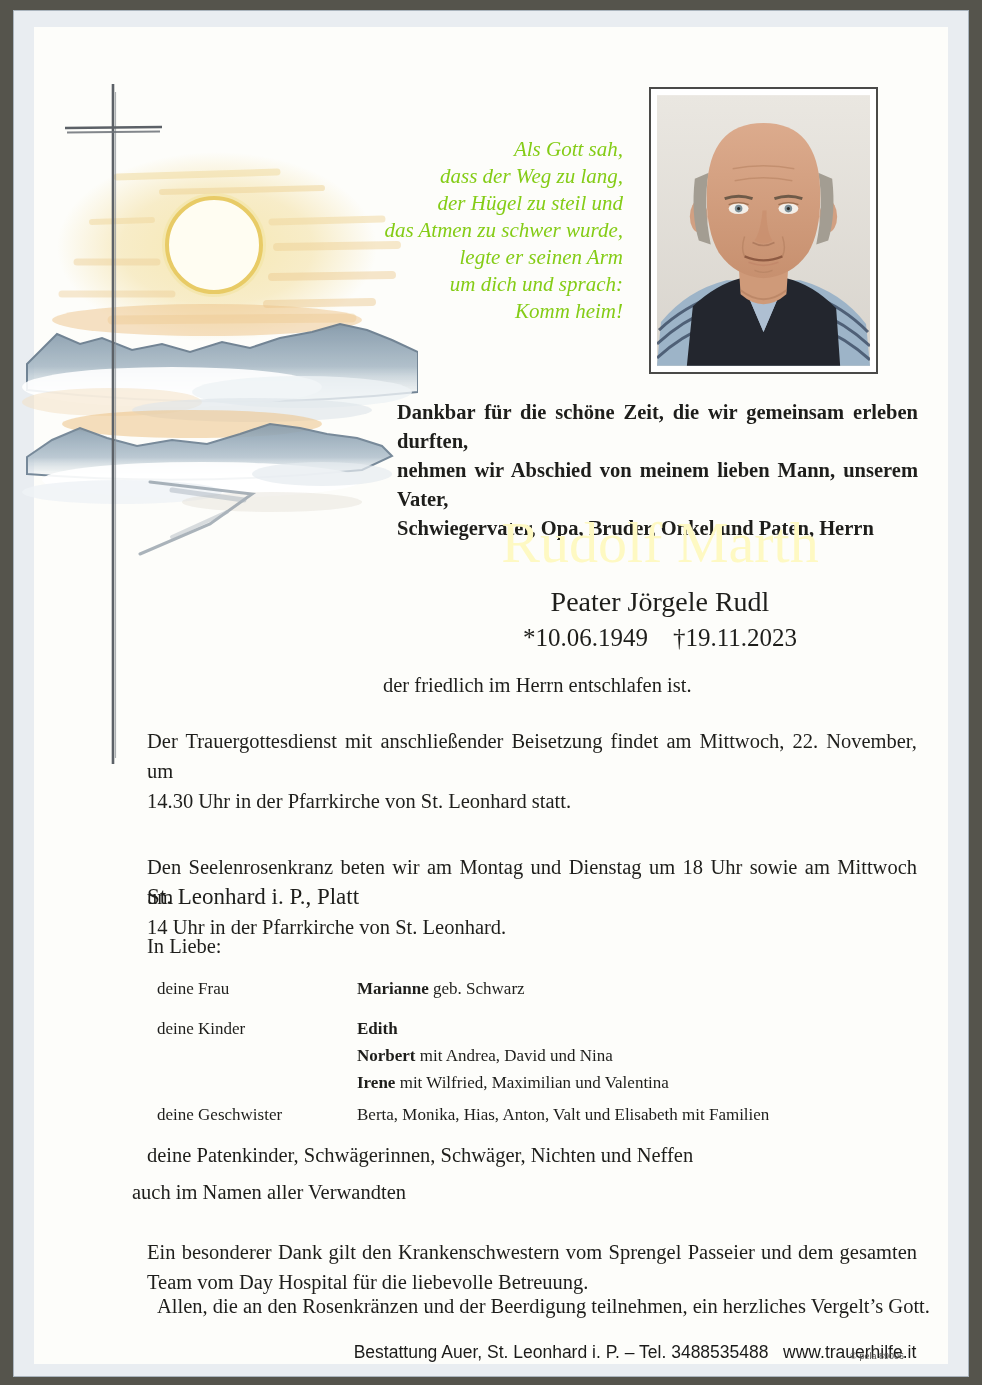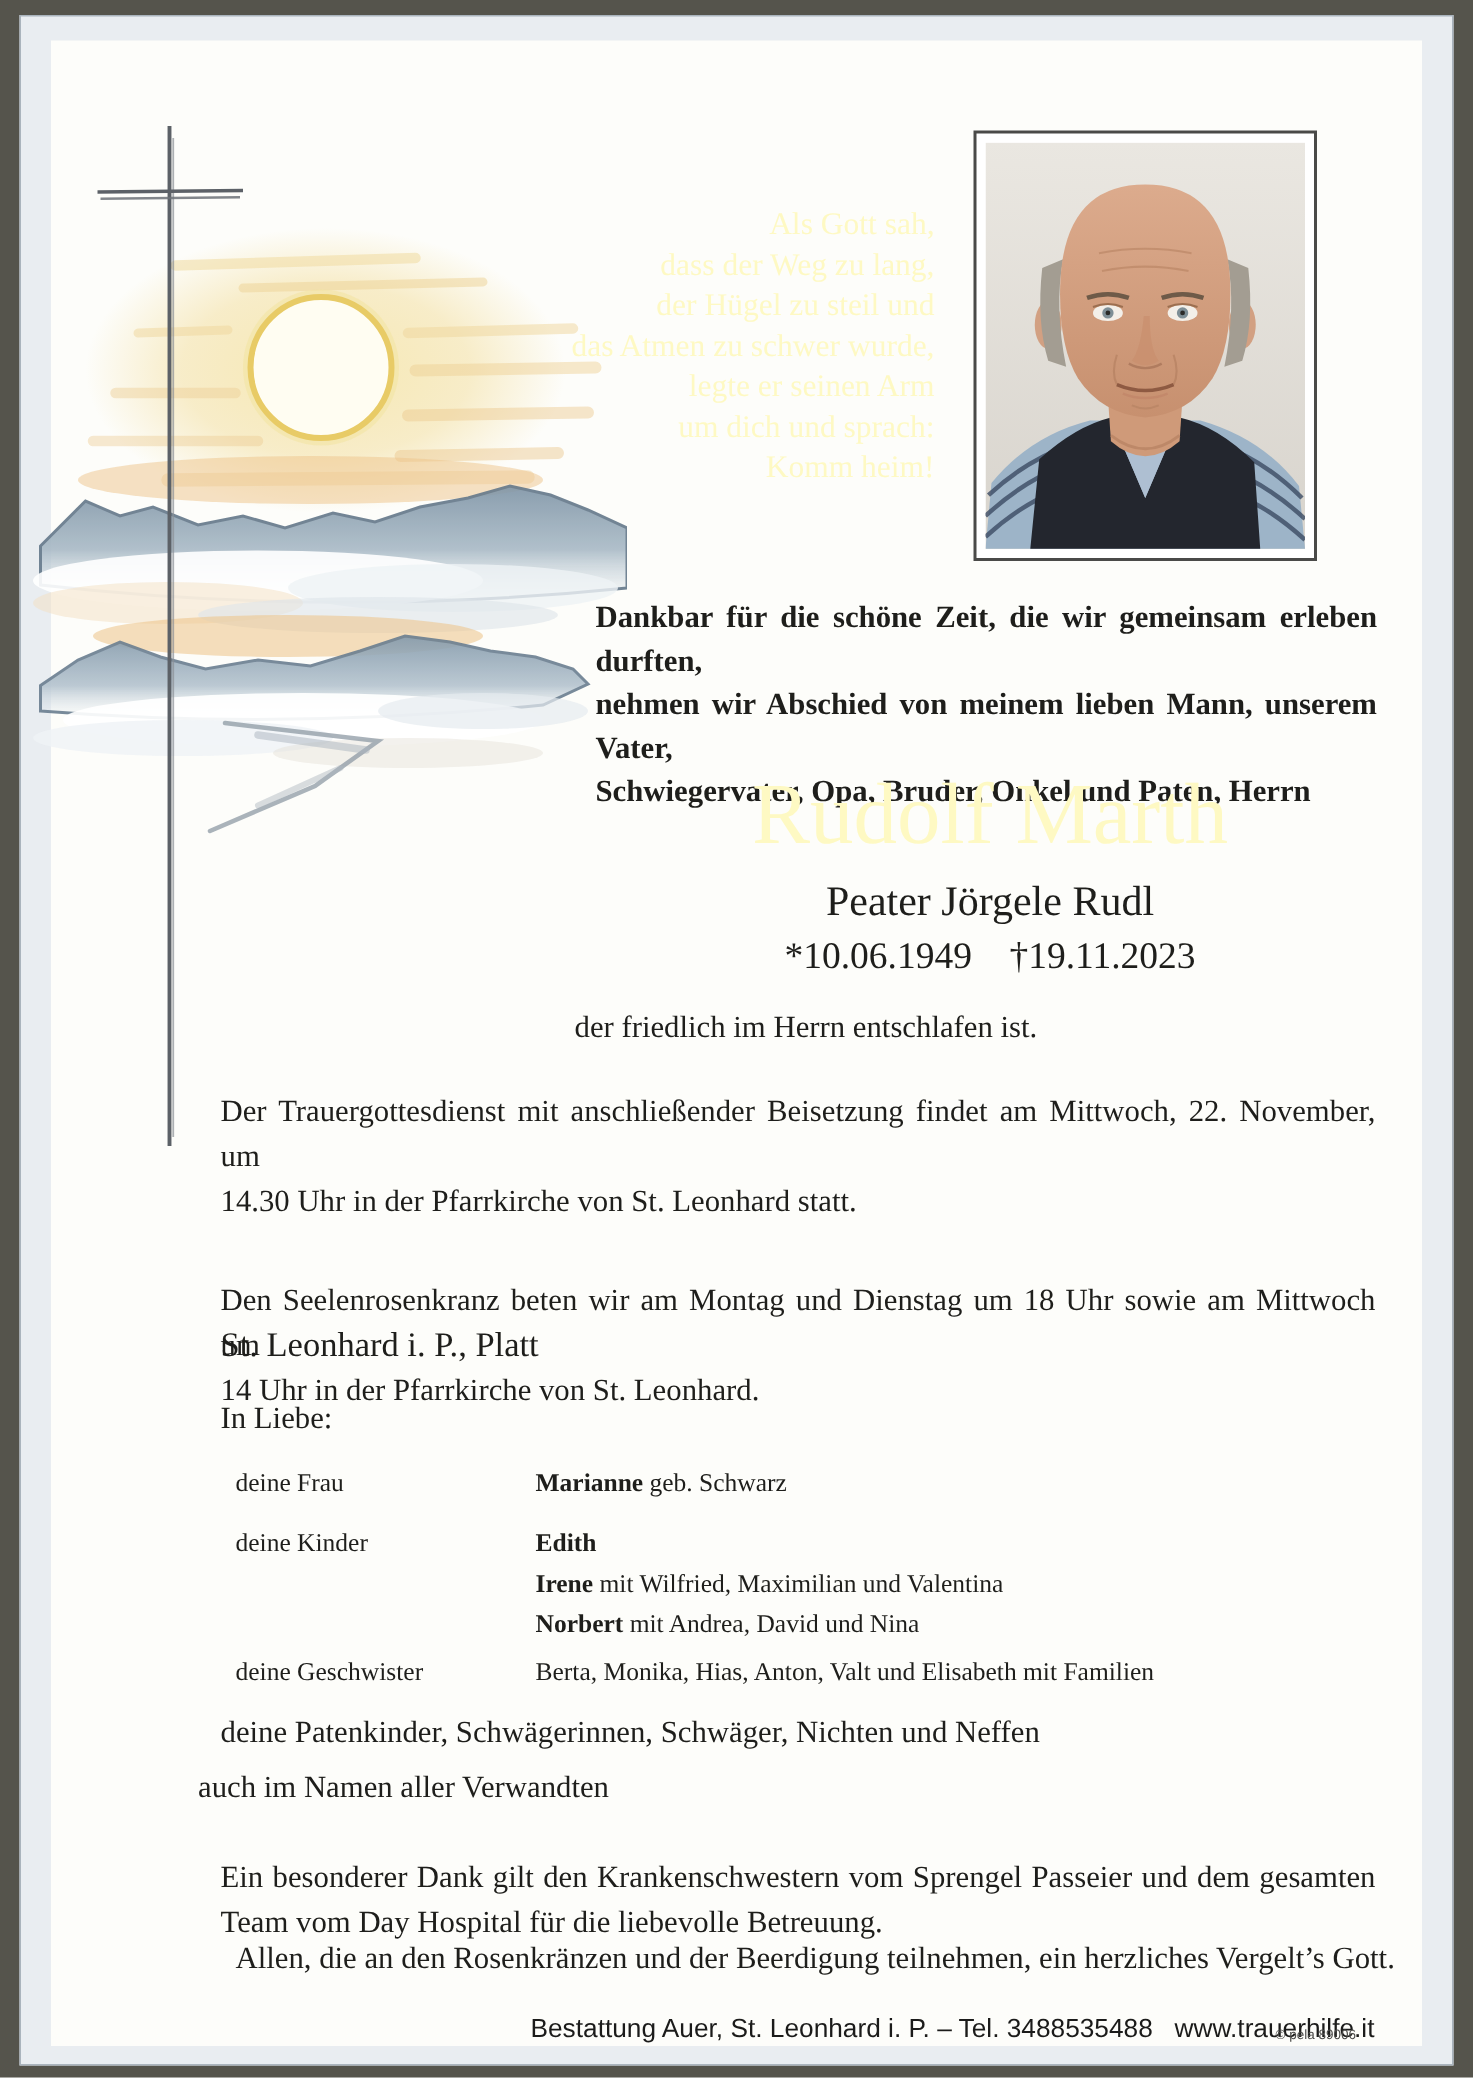--- a/index.html
+++ b/index.html
@@ -27,22 +27,22 @@
   .photo-frame{
     left:649px;top:87px;width:229px;height:287px;
     background:#ffffff;border:2px solid #4a4a48;box-sizing:border-box;
     padding:6px;
   }
   .photo-frame svg{display:block;width:100%;height:100%;}
 
   
   .poem{
     right:359px;top:136px;width:330px;
-    text-align:right;
-    font-size:21px;line-height:27px;color:#fef9c3;
+    text-align:right;font-style:italic;
+    font-size:21px;line-height:27px;color:#84cc16;
   }
 
   
   .intro{left:397px;top:398px;width:521px;font-size:20.5px;line-height:29px;font-weight:bold;}
 
   
   .name-block{left:380px;top:512px;width:560px;text-align:center;}
   .deceased-name{font-size:58px;line-height:62px;color:#fef9c3;font-weight:normal;margin:0;}
   .deceased-nickname{font-size:28px;line-height:32px;margin-top:12px;}
   .deceased-dates{font-size:25px;line-height:28px;margin-top:6px;white-space:pre;}
@@ -267,22 +267,22 @@
 <div class="abs fam-row" id="fam-row-0">
     <div class="fam-label">deine Frau</div>
     <div class="fam-val">
       <div><b>Marianne</b> geb. Schwarz</div>
     </div>
   </div>
 <div class="abs fam-row" id="fam-row-1">
     <div class="fam-label">deine Kinder</div>
     <div class="fam-val">
       <div><b>Edith</b></div>
+      <div><b>Norbert</b> mit Andrea, David und Nina</div>
       <div><b>Irene</b> mit Wilfried, Maximilian und Valentina</div>
-      <div><b>Norbert</b> mit Andrea, David und Nina</div>
     </div>
   </div>
 <div class="abs fam-row" id="fam-row-2">
     <div class="fam-label">deine Geschwister</div>
     <div class="fam-val">
       <div>Berta, Monika, Hias, Anton, Valt und Elisabeth mit Familien</div>
     </div>
   </div>
 
 <div class="abs extra-0">deine Patenkinder, Schwägerinnen, Schwäger, Nichten und Neffen</div>

